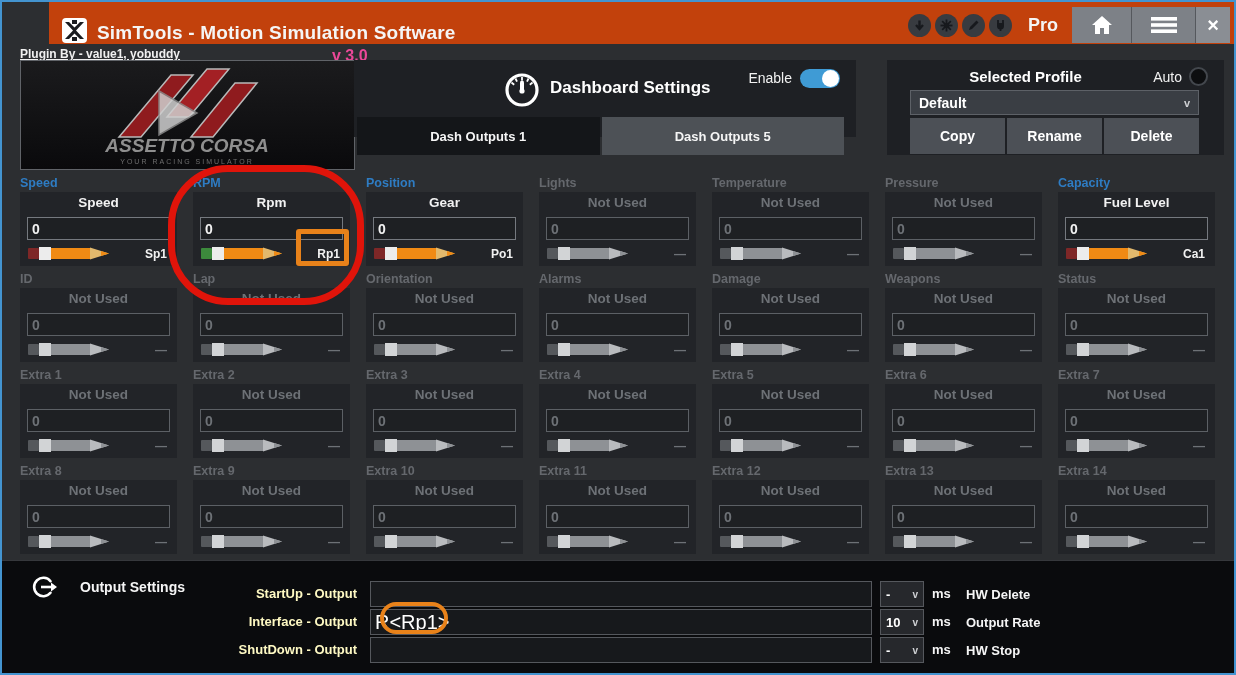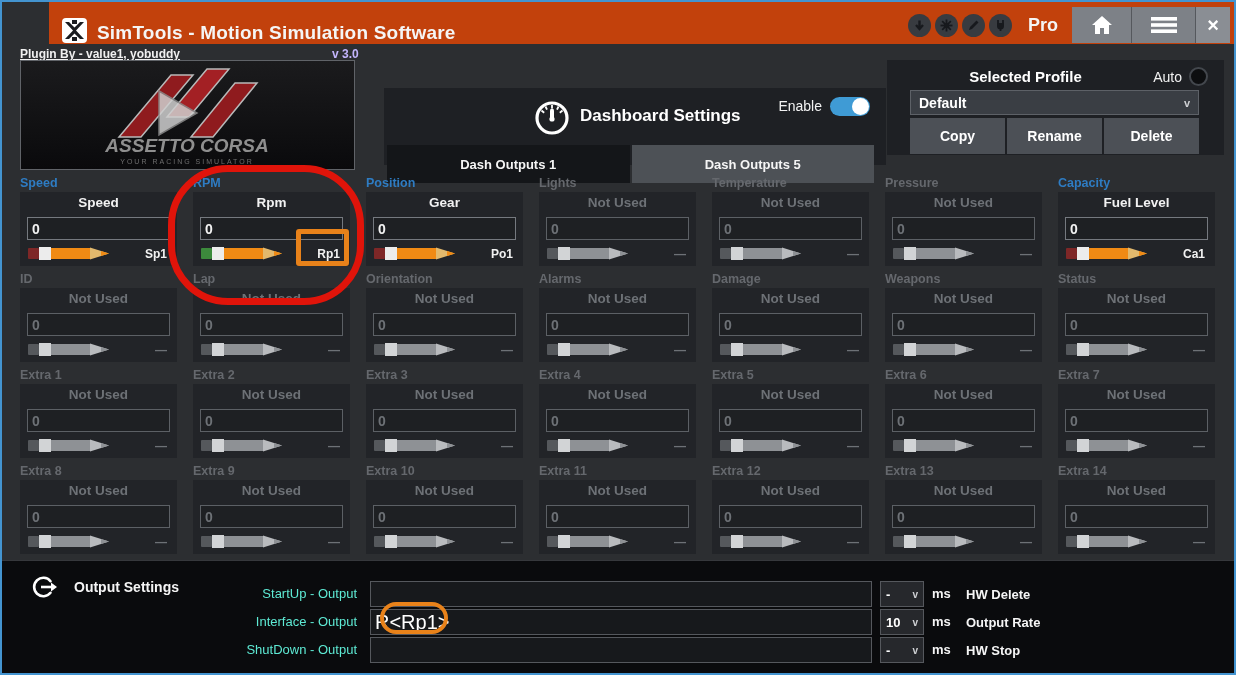--- a/index.html
+++ b/index.html
@@ -28,28 +28,28 @@
   }
   .tb-btn.home { width:60px; }
   .tb-btn.menu { width:64px; }
   .tb-btn.close { width:34px; background:#8a8e94; border-right:none; margin-right:4px; }
   .tb-btn .xglyph { color:#fff; font-size:20px; font-weight:bold; line-height:1; }
   
   .plugin-credit {
     position:absolute; left:18px; top:45px; color:#f0f0f0; font-size:12px; font-weight:bold;
     text-decoration:underline;
   }
-  .plugin-version { position:absolute; left:330px; top:45px; color:#c4b5fd; font-size:12px; font-weight:bold;text-align:center; }
+  .plugin-version { position:absolute; left:330px; top:45px; color:#ec4899; font-size:16px; font-weight:bold;text-align:center; }
   .game-img {
     position:absolute; left:18px; top:58px; width:335px; height:110px;
     background:#0d0d0f; border:1px solid #606368;
   }
   
   .dash-panel {
-    position:absolute; left:382px; top:58px; width:502px; height:77px; background:#1e2024;margin-top:28px;
+    position:absolute; left:352px; top:58px; width:502px; height:77px; background:#1e2024;
   }
   .dash-head { position:absolute; left:0; top:0; right:0; height:56px; }
   .gauge-icon { position:absolute; left:148px; top:8px; }
   .dash-title { position:absolute; left:196px; top:18px; color:#fff; font-size:17px; font-weight:bold; }
   .enable-label { position:absolute; right:64px; top:10px; color:#f2f2f2; font-size:14px; }
   .toggle {
     position:absolute; right:16px; top:9px; width:40px; height:19px; border-radius:10px;
     background:#3f9bd5; cursor:pointer;
   }
   .toggle .knob { position:absolute; right:1px; top:1px; width:17px; height:17px; border-radius:50%; background:#fff; }
@@ -103,23 +103,23 @@
   .cell .foot { position:absolute; left:8px; right:10px; top:53px; height:17px; display:flex; align-items:center; }
   .cell .code { margin-left:auto; font-size:12px; font-weight:bold; }
   .cell.on .code { color:#f2f2f2; }
   .cell.off .code { color:#6d7176; }
   
   .bottom {
     position:absolute; left:0; right:0; top:558px; height:113px; background:#0a0b0d;
     border-top:1px solid #36383c;
   }
   .out-title-wrap { position:absolute; left:28px; top:12px; display:flex; align-items:center; }
-  .out-title { color:#f5f5f5; font-size:14px; font-weight:bold; margin-left:16px; }
+  .out-title { color:#f5f5f5; font-size:14px; font-weight:bold; margin-left:22px; }
   .orow { position:absolute; left:0; right:0; height:26px; }
-  .orow .olabel { position:absolute; left:150px; width:205px; text-align:right; top:5px; color:#5eead4; font-size:13px; font-weight:normal; }
+  .orow .olabel { position:absolute; left:150px; width:205px; text-align:right; top:5px; color:#fef9c3; font-size:13px; font-weight:bold; }
   .orow .oinput {
     position:absolute; left:368px; top:0; width:502px; height:26px; background:#17191c;
     border:1px solid #55585d; color:#fff; font-size:20px; padding:0 4px;
     font-family:"Liberation Sans",sans-serif;
   }
   .orow .dd {
     position:absolute; left:878px; top:0; width:44px; height:26px; background:#26282c;
     border:1px solid #55585d; display:flex; align-items:center; padding:0 5px; cursor:pointer;
     color:#fff; font-size:13px; font-weight:bold;
   }

